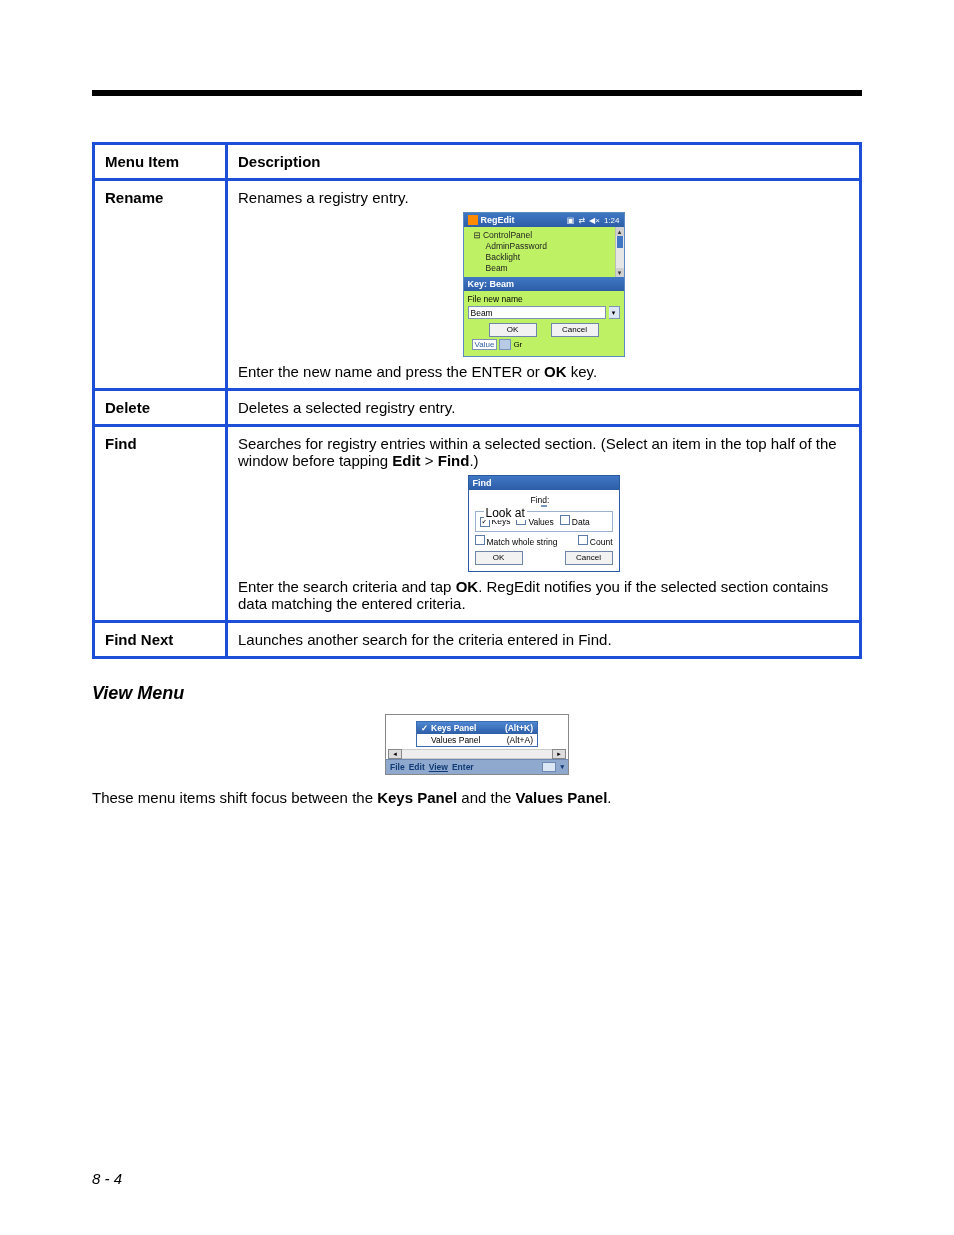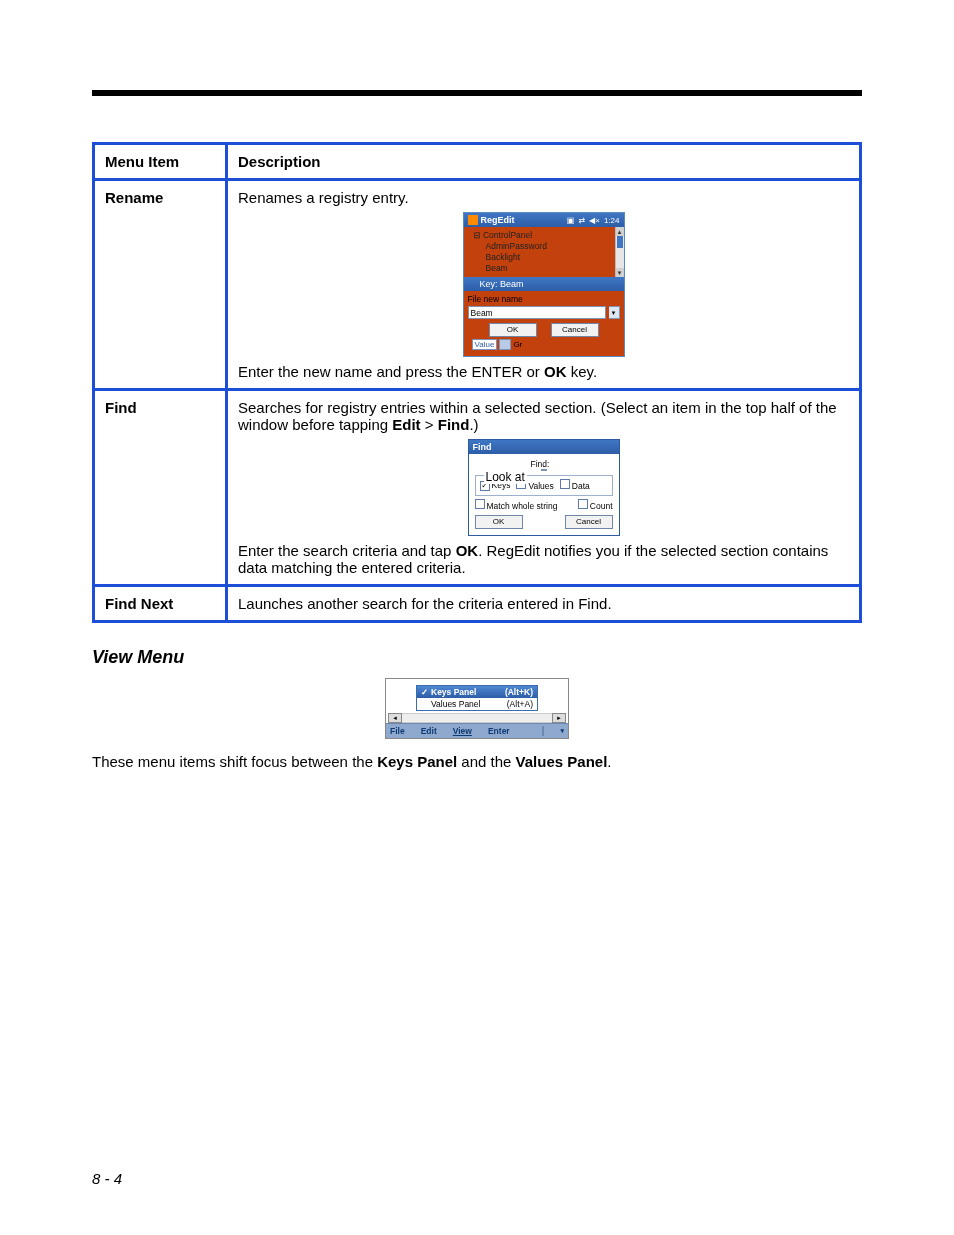--- a/index.html
+++ b/index.html
@@ -47,21 +47,21 @@
     margin: 6px 0;
   }
 
   
   .mini-regedit {
     display: inline-block;
     width: 162px;
     border: 1px solid #5b8abf;
     font-size: 9px;
     text-align: left;
-    background: #c2410c;
+    background: #bef264;
   }
   .mini-title {
     background: linear-gradient(#3f77c4,#2d5da7);
     color: #fff;
     font-size: 9px;
     font-weight: bold;
     padding: 2px 4px;
     display: flex;
     align-items: center;
     gap: 3px;
@@ -98,22 +98,22 @@
   .mini-scroll .up, .mini-scroll .down {
     height: 9px; background: #d0d0d0; text-align:center;
     font-size:7px; line-height:9px; color:#333;
   }
   .mini-scroll .thumb {
     position:absolute; top:9px; left:1px; right:1px;
     height: 12px; background:#3f77c4;
   }
   .mini-key-bar {
     background: linear-gradient(#3f77c4,#2d5da7);
-    color:#fff; font-weight:normal;
-    font-size:9px; padding:2px 16px;
+    color:#fff; font-weight:bold;
+    font-size:9px; padding:2px 4px;
   }
   .mini-form {
     padding: 3px 4px 4px 4px;
     font-size: 8.5px;
   }
   .mini-form .lbl { display:block; margin-bottom:2px; }
   .mini-row { display:flex; align-items:center; gap:3px; }
   .mini-input {
     border:1px solid #7a93b6; height:13px; flex:1;
     font-size:8.5px; padding:0 2px; line-height:13px;
@@ -215,21 +215,21 @@
   .mv-arrow {
     width:14px; height:10px; border:1px solid #888;
     background:#ddd; text-align:center; font-size:7px;
     line-height:8px;
   }
   .mv-track { flex:1; height:10px; background:#eee; border-top:1px solid #ccc; border-bottom:1px solid #ccc; }
   .mv-bottombar {
     display:flex; align-items:center;
     background:#8ea9cd; color:#103a75;
     font-size:8.5px; font-weight:bold;
-    padding:2px 4px; gap:16px;
+    padding:2px 4px; gap:4px;
     border-top:1px solid #6d89b1;
   }
   .mv-bottombar .m { }
   .mv-bottombar .spacer { flex:1; }
   .mv-bottombar .kbd {
     width:14px; height:10px; background:#dbe7f5;
     border:1px solid #6d89b1; display:inline-block;
   }
 
   .section-heading {
@@ -305,20 +305,24 @@
                 </div>
               </div>
             </div>
           </div>
           <p class="after-text">
             <span>Enter the new name and press the ENTER or </span><span class="strong">OK</span><span> key.</span>
           </p>
         </td>
       </tr>
 
+      <tr>
+        <td class="menu-col">Delete</td>
+        <td>Deletes a selected registry entry.</td>
+      </tr>
 
       <tr>
         <td class="menu-col">Find</td>
         <td>
           <p class="desc-text">
             <span>Searches for registry entries within a selected section. (Select an item in the top half of the window before tapping </span><span class="strong">Edit</span><span> &gt; </span><span class="strong">Find</span><span>.)</span>
           </p>
           <div class="screenshot-center">
             <div class="mini-find">
               <div class="mf-title">Find</div>

